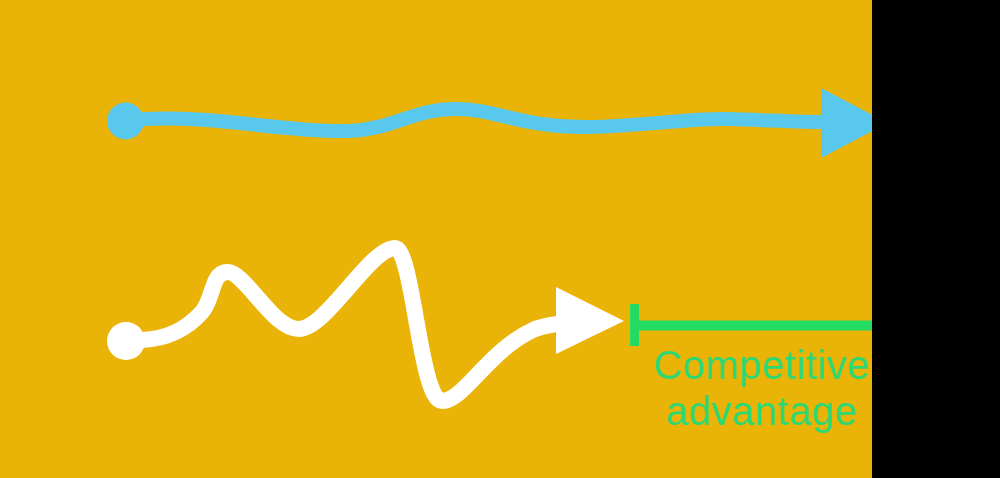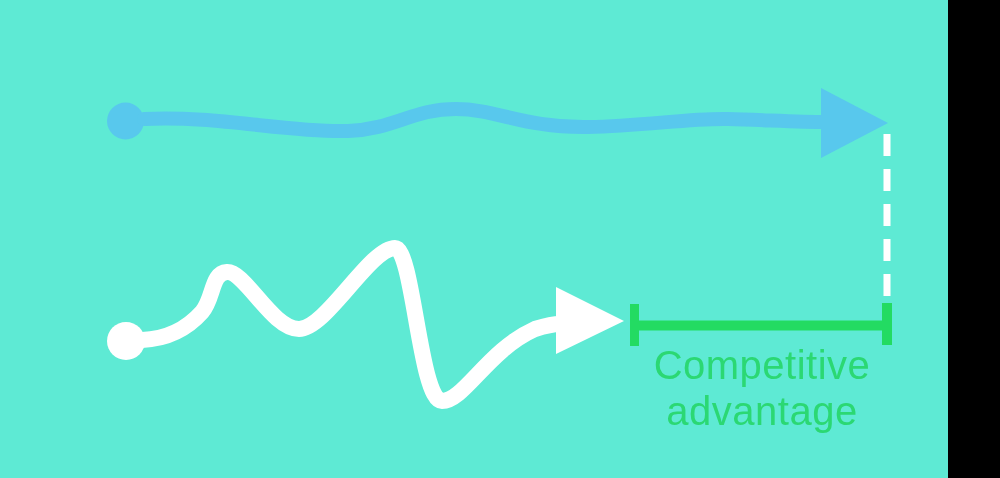--- a/index.html
+++ b/index.html
@@ -2,23 +2,23 @@
 <html><head>
 <meta charset="utf-8">
 <style>
   html, body {
     margin: 0;
     padding: 0;
     background: #000000;
   }
   .stage {
     position: relative;
-    width: 948px;
+    width: 872px;
     height: 478px;
-    background: #5eead4;
+    background: #eab308;
     overflow: hidden;
     font-family: "Liberation Sans", sans-serif;
   }
   svg.diagram {
     display: block;
     width: 1000px;
     height: 478px;
   }
   .bracket-label {
     font-family: "Liberation Sans", sans-serif;

